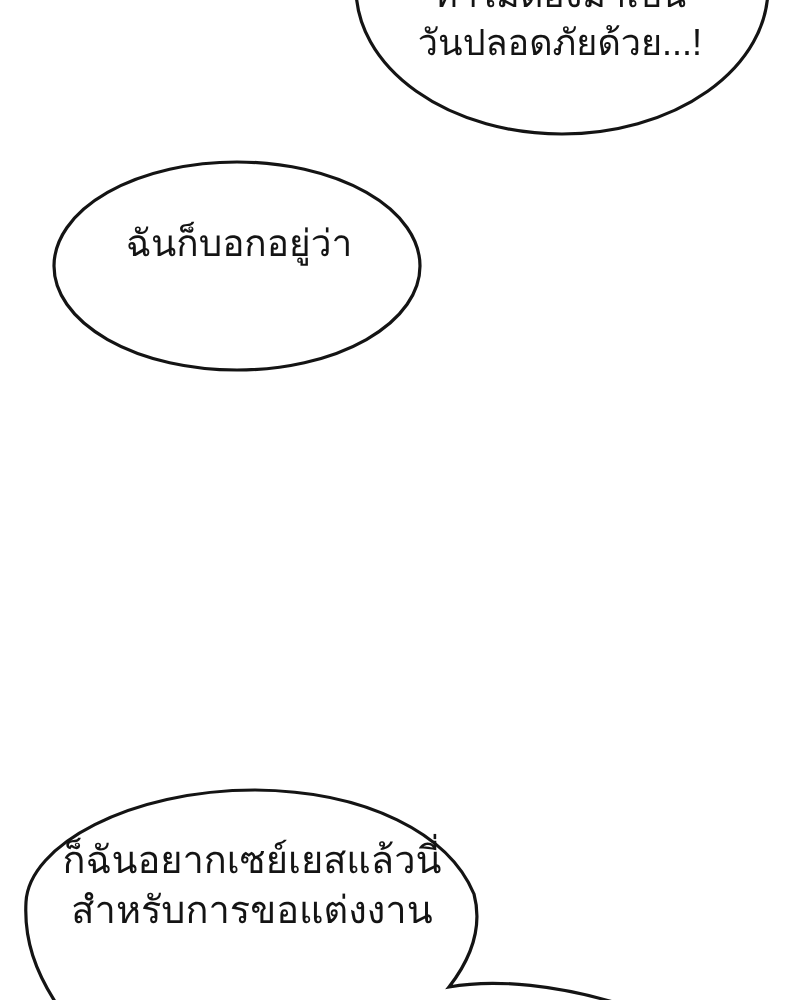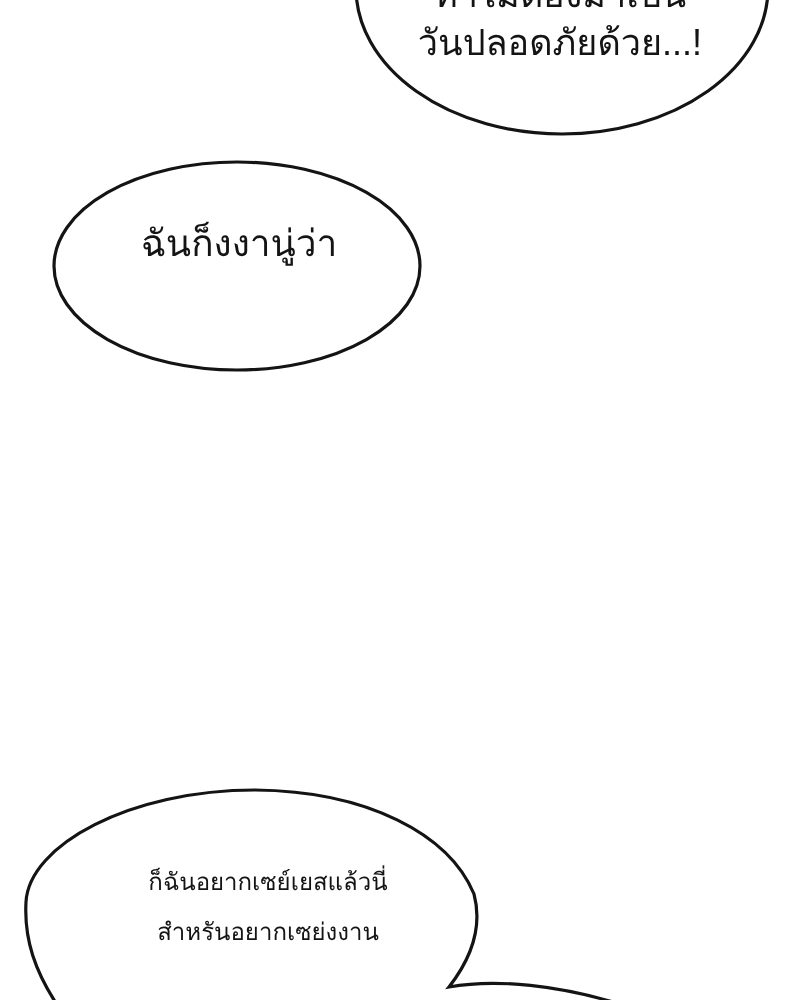--- a/index.html
+++ b/index.html
@@ -44,24 +44,23 @@
     line-height: 48px;
   }
   .bubble-text--middle {
     left: 239px;
     top: 218px;
     font-size: 37px;
     line-height: 51px;
   }
   .bubble-text--bottom {
     left: 252px;
-    top: 857px;
-    font-size: 24px;
+    top: 835px;
+    font-size: 38px;
     line-height: 50px;
-    margin-left: 16px;
   }
 </style>
 </head>
 <body>
 
 <div class="comic-page">
 
   <svg class="bubble-layer" width="800" height="1000" viewBox="0 0 800 1000" xmlns="http://www.w3.org/2000/svg">
 
     <ellipse class="bubble-outline" cx="562" cy="-12" rx="206" ry="146"></ellipse>
@@ -75,21 +74,21 @@
              C 483 928 470 960 449 987
              C 492 979 560 983 638 1010"></path>
   </svg>
 
   <div class="bubble-text bubble-text--top">
     <span class="line">ทำไมต้องมาเป็น</span>
     <span class="line">วันปลอดภัยด้วย...!</span>
   </div>
 
   <div class="bubble-text bubble-text--middle">
-    <span class="line">ฉันก็งงานู่ว่า</span>
+    <span class="line">ฉันก็บอกอยู่ว่า</span>
   </div>
 
   <div class="bubble-text bubble-text--bottom">
     <span class="line">ก็ฉันอยากเซย์เยสแล้วนี่</span>
-    <span class="line">สำหรันอยากเซย่งงาน</span>
+    <span class="line">สำหรับการขอแต่งงาน</span>
   </div>
 
 </div>
 
 </body></html>

